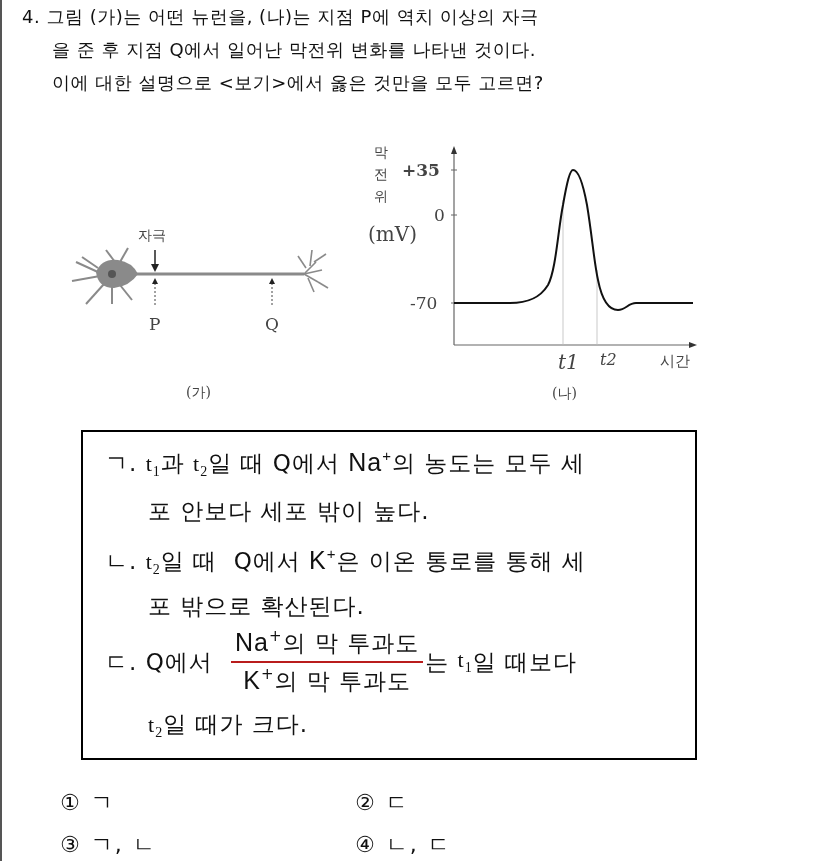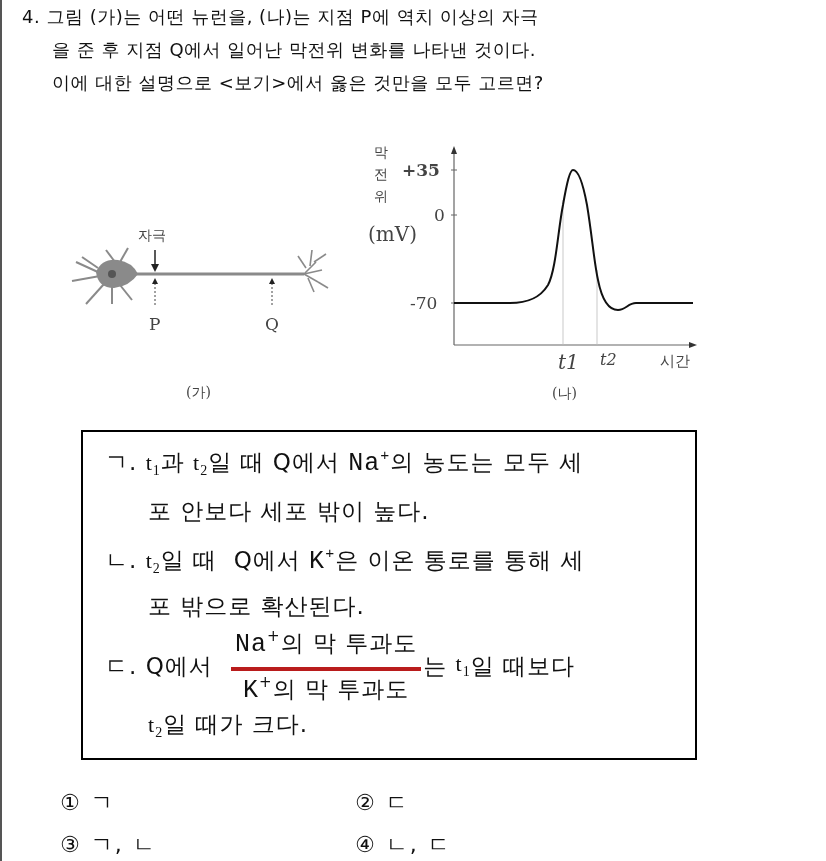--- a/index.html
+++ b/index.html
@@ -5,26 +5,26 @@
   html, body { margin:0; padding:0; }
   body { width:826px; height:861px; background:#ffffff; position:relative; overflow:hidden;
          font-family:"DejaVu Sans", sans-serif; color:#111; }
   .left-rule { position:absolute; left:0; top:0; width:2px; height:861px; background:#555; }
   .question { position:absolute; left:22px; top:0; width:790px; font-size:18px; line-height:33px; letter-spacing:0.5px; }
   .question .line { white-space:nowrap; }
   .question .indent { padding-left:30px; }
   .fig-label { position:absolute; font-family:"DejaVu Serif", serif; font-size:14px; color:#444; }
   .box { position:absolute; left:81px; top:430px; width:612px; height:326px; border:2.5px solid #000; }
   .item { position:absolute; font-size:23px; white-space:nowrap; letter-spacing:1px; }
-  .serif { font-family:Liberation Mono, monospace; font-size:25px;margin-top:36px; }
+  .serif { font-family:Liberation Sans, sans-serif; font-size:25px;margin-top:36px; }
   .sup { font-size:15px; vertical-align:10px; }
   .tsub { font-family:"Liberation Serif", serif; font-size:22px; }
   .tsub sub { font-size:14px; }
   .frac { display:inline-block; vertical-align:middle; text-align:center; margin:0 2px 0 10px; }
-  .frac .num { display:block; padding:0 4px 8px; border-bottom:4px solid #b91c1c; }
+  .frac .num { display:block; padding:0 4px 2px; border-bottom:2px solid #b91c1c; }
   .frac .den { display:block; padding:2px 4px 0; }
   .choice { position:absolute; font-size:22px; white-space:nowrap; letter-spacing:2px; }
 </style>
 </head>
 <body>
 
 <div class="left-rule"></div>
 
 <div class="question">
   <div class="line">

